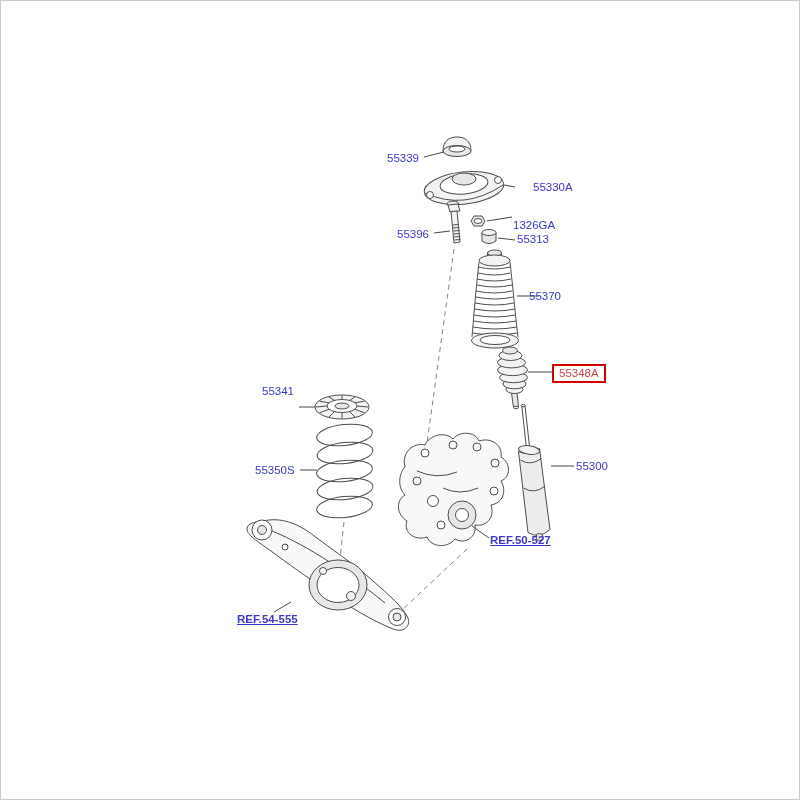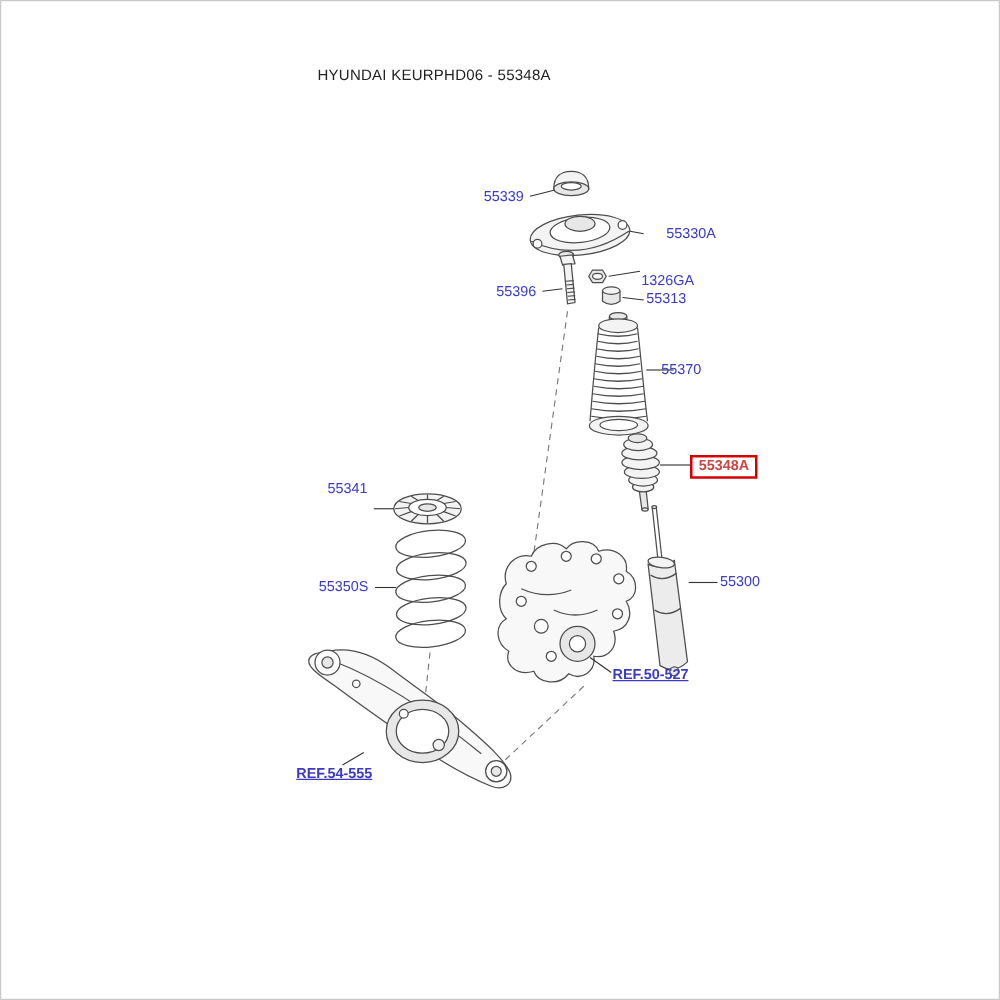--- a/index.html
+++ b/index.html
@@ -175,30 +175,29 @@
       <line class="lead" x1="538" y1="295" x2="516" y2="295"></line>
       <line class="lead" x1="551" y1="371" x2="527" y2="371"></line>
       <line class="lead" x1="573" y1="465" x2="550" y2="465"></line>
       <line class="lead" x1="298" y1="406" x2="314" y2="406"></line>
       <line class="lead" x1="299" y1="469" x2="316" y2="469"></line>
       <line class="lead" x1="488" y1="537" x2="471" y2="525"></line>
       <line class="lead" x1="273" y1="611" x2="290" y2="601"></line>
     </g>
   </svg>
 
-  <div class="title">HYUNDAI KEURPHD06 - 55348A</div>
 
   <div class="lbl" style="left:386px;top:150px;">55339</div>
   <div class="lbl" style="left:532px;top:179px;">55330A</div>
   <div class="lbl" style="left:512px;top:217px;">1326GA</div>
   <div class="lbl" style="left:396px;top:226px;">55396</div>
   <div class="lbl" style="left:516px;top:231px;">55313</div>
   <div class="lbl" style="left:528px;top:288px;">55370</div>
 
-  <div class="highlight" style="left: 551px; top: 363px; border-color: rgb(212, 0, 0); color: rgb(205, 70, 70); font-weight: bold;">
+  <div class="highlight" style="left: 551px; top: 363px; border-color: rgb(212, 0, 0); color: rgb(205, 70, 70);">
     <span>55348A</span>
   </div>
 
   <div class="lbl" style="left:575px;top:458px;">55300</div>
   <div class="lbl" style="left:261px;top:383px;">55341</div>
   <div class="lbl" style="left:254px;top:462px;">55350S</div>
 
   <div class="lbl ref" style="left:489px;top:532px;">REF.50-527</div>
   <div class="lbl ref" style="left:236px;top:611px;">REF.54-555</div>
 

